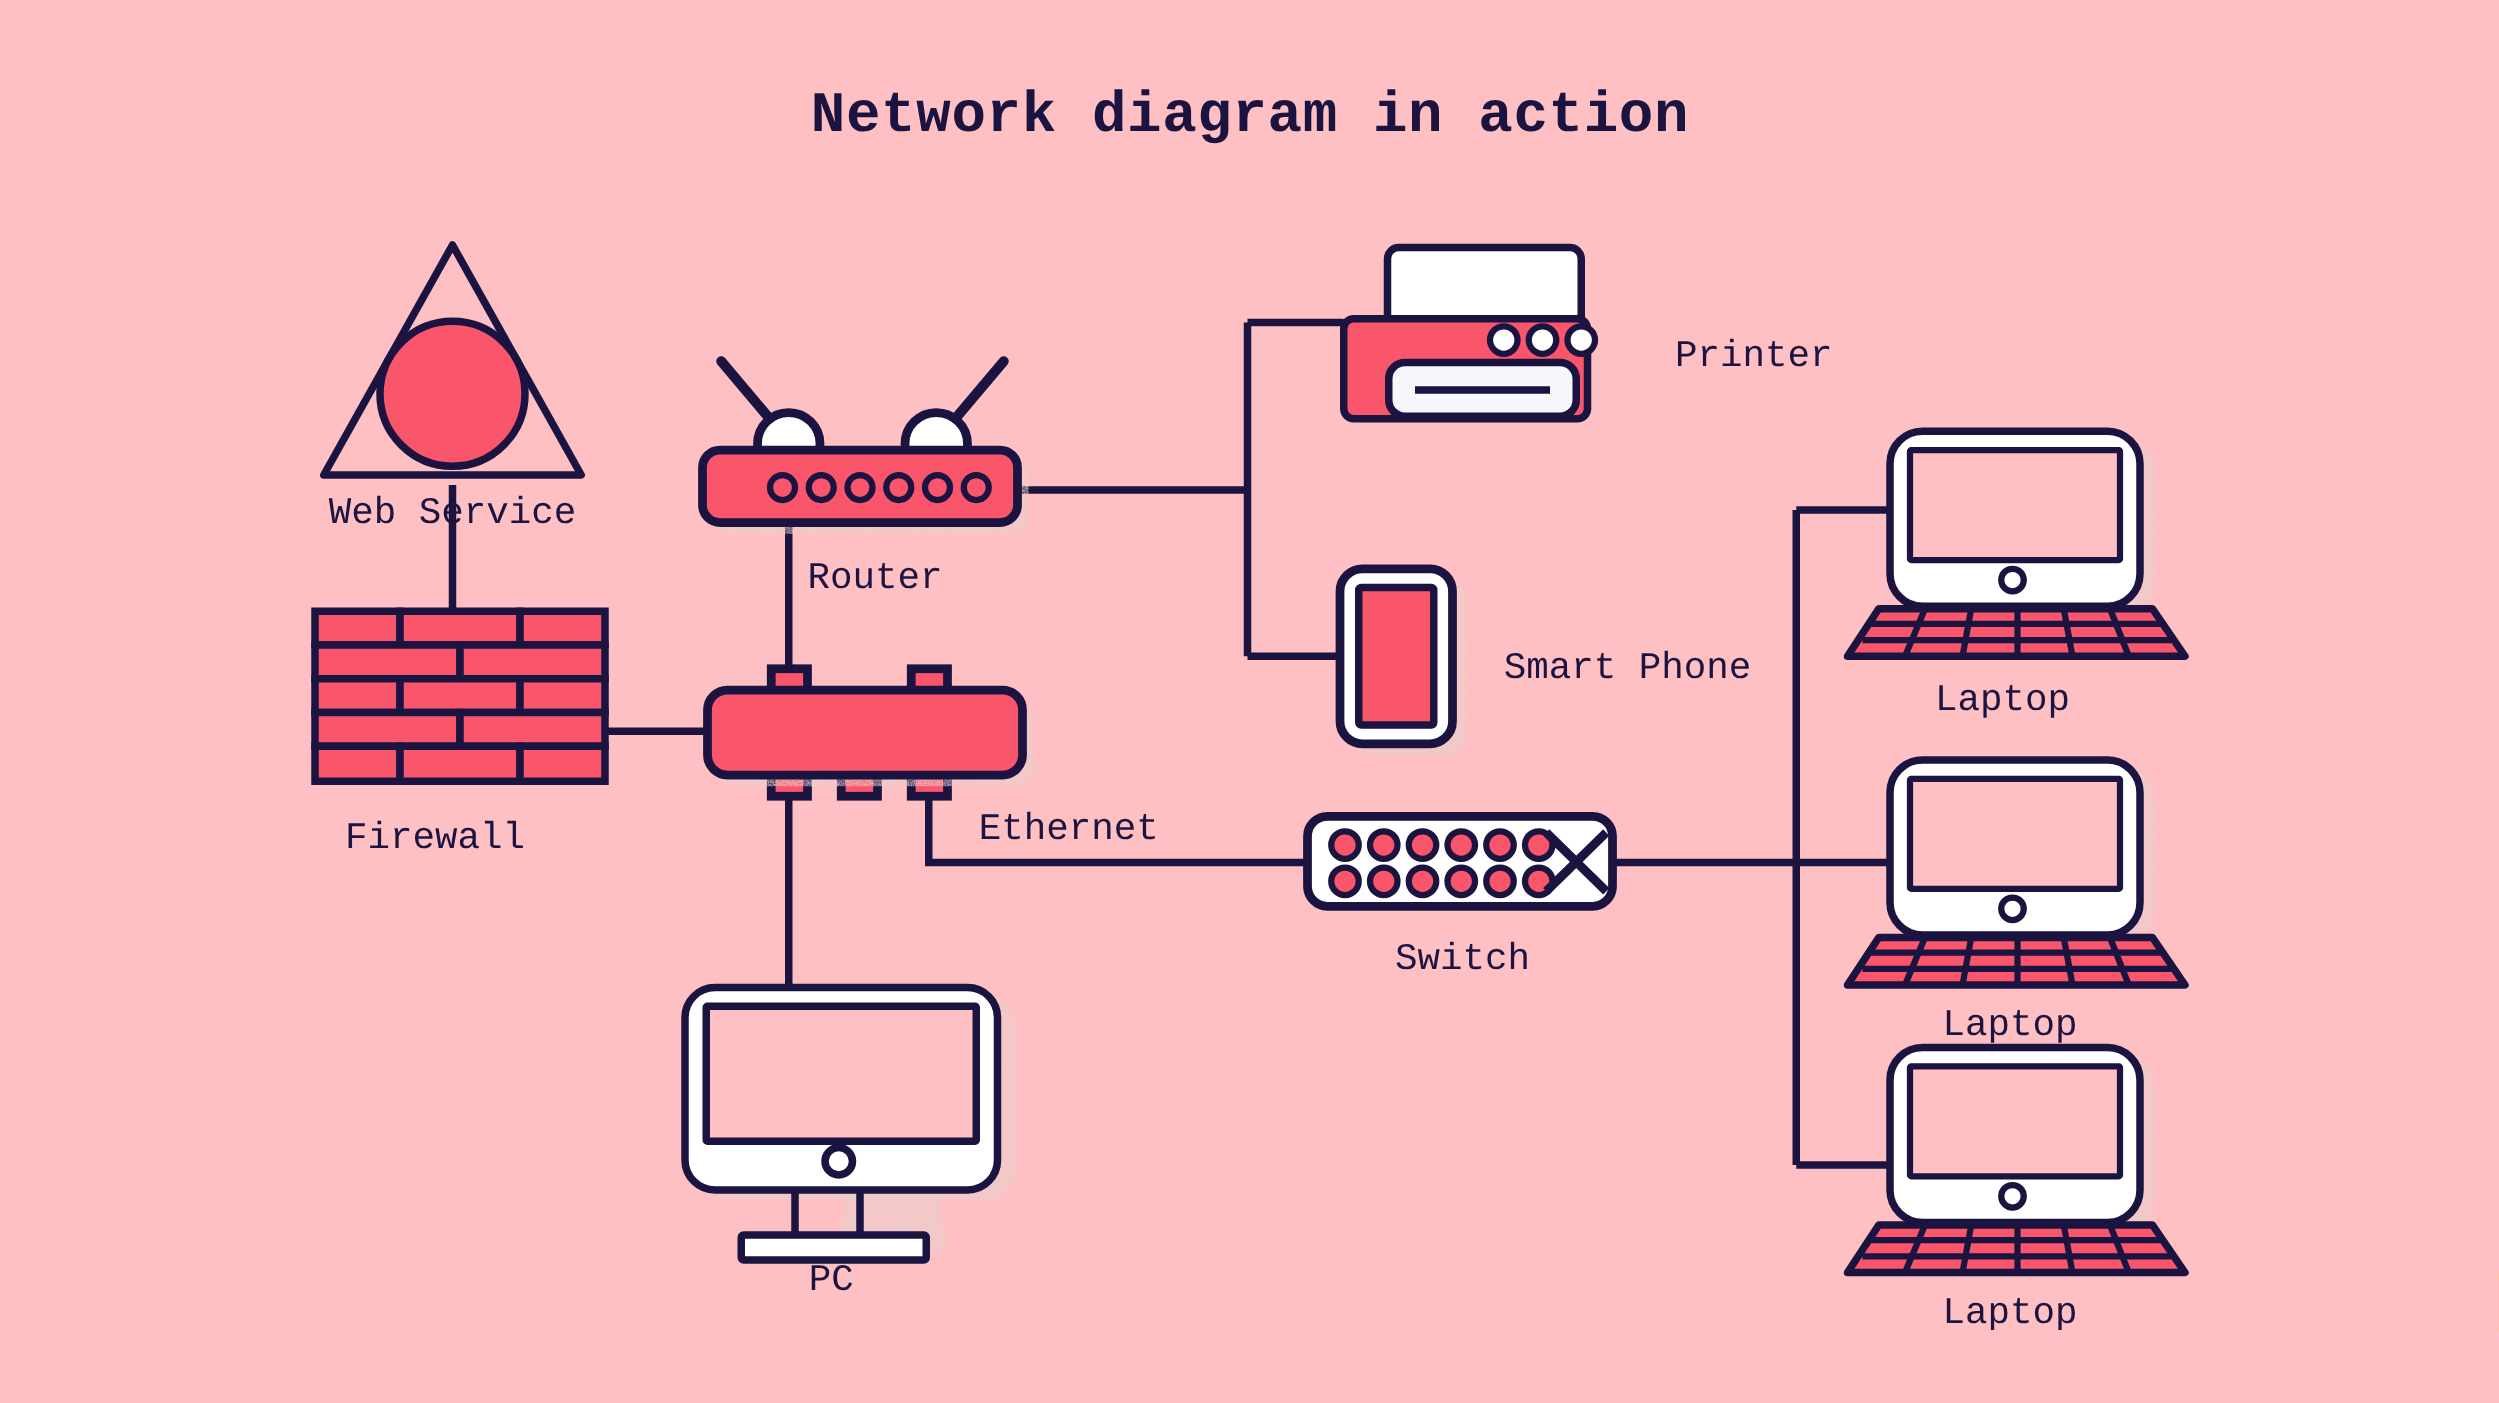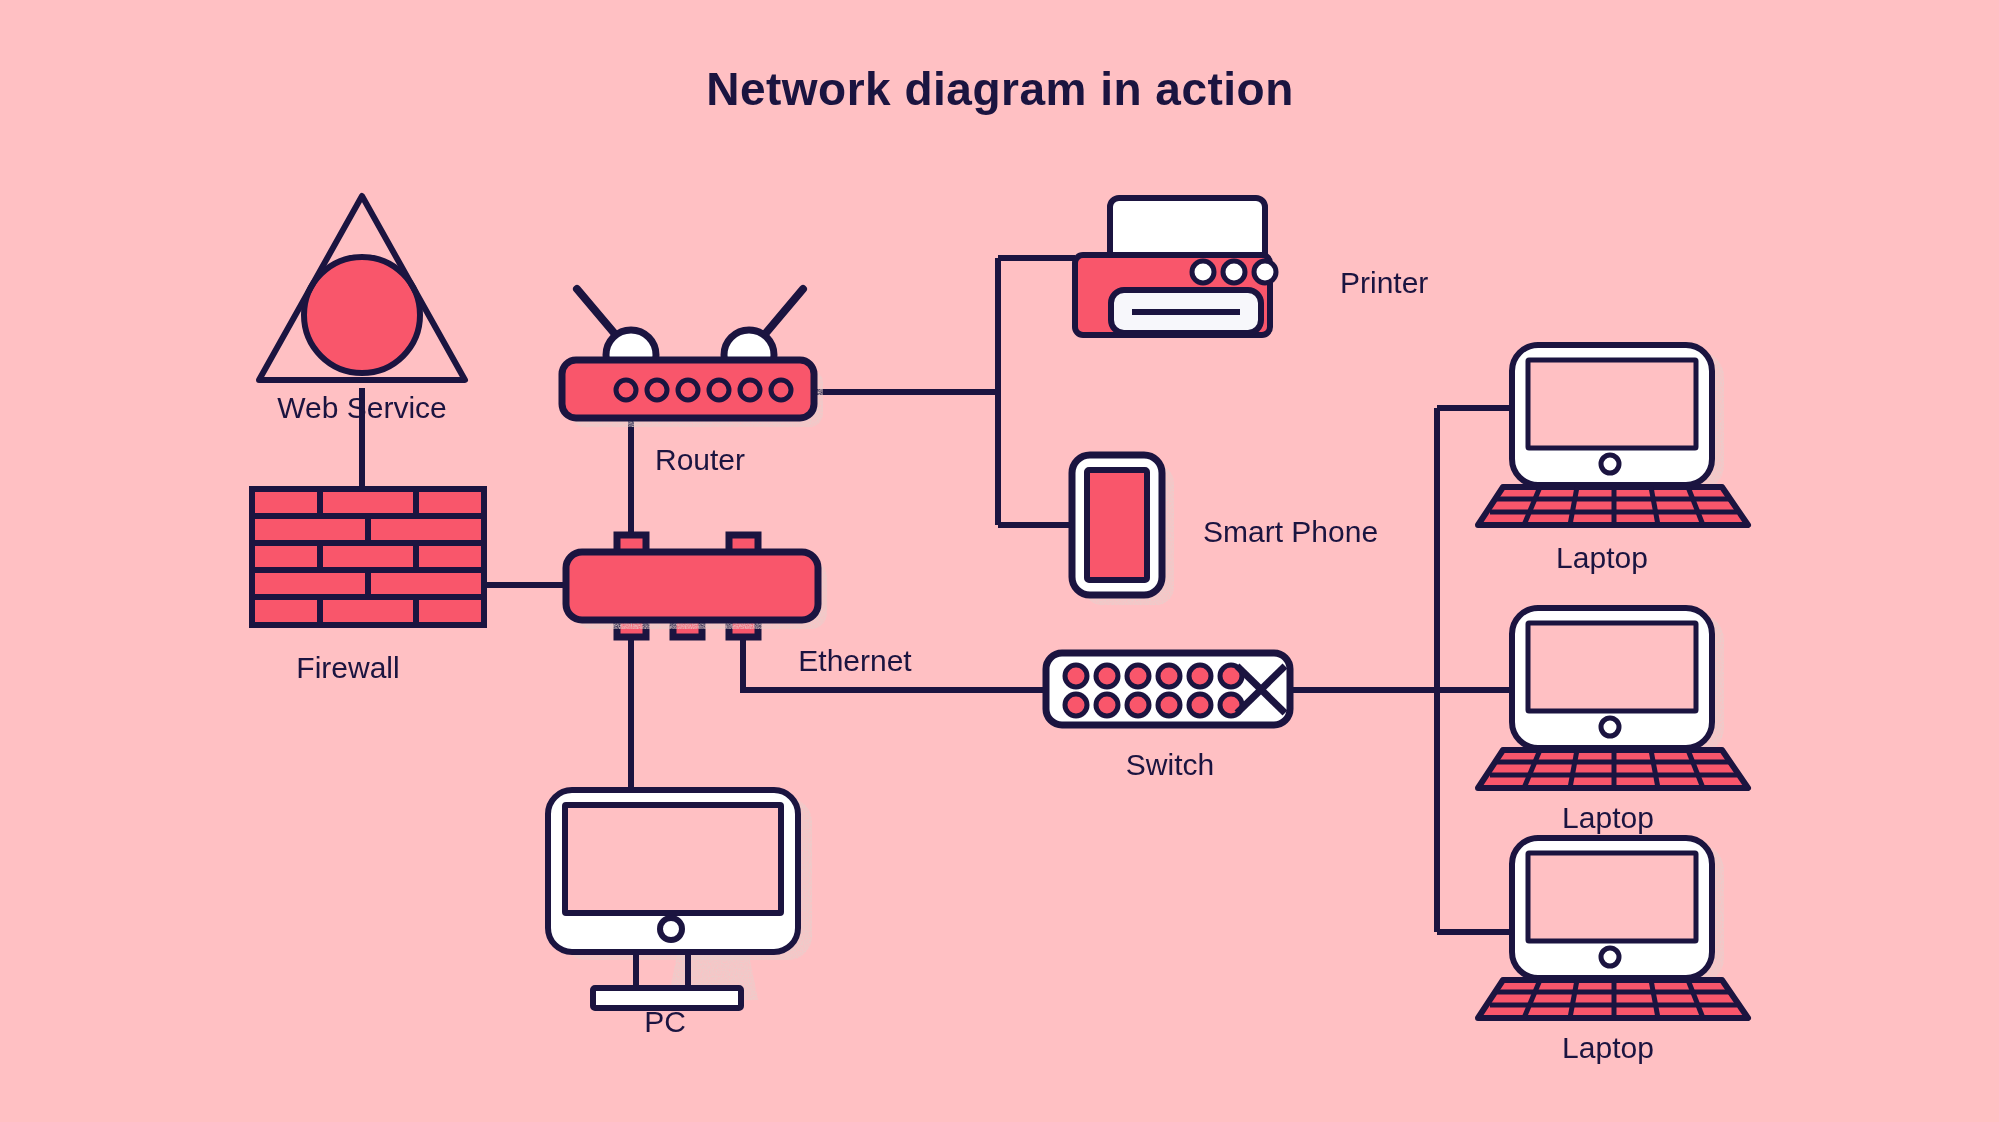--- a/index.html
+++ b/index.html
@@ -10,20 +10,21 @@
   }
   body {
     font-family: "Liberation Sans", "DejaVu Sans", sans-serif;
   }
   #stage {
     position: relative;
     width: 1999px;
     height: 1064px;
     background: #fdba74;
     overflow: hidden;
+    font-family: Liberation Mono, monospace;
   }
   #diagram {
     position: absolute;
     left: 0;
     top: 0;
     width: 1999px;
     height: 1122px;
     display: block;
   }
   .ttl {

